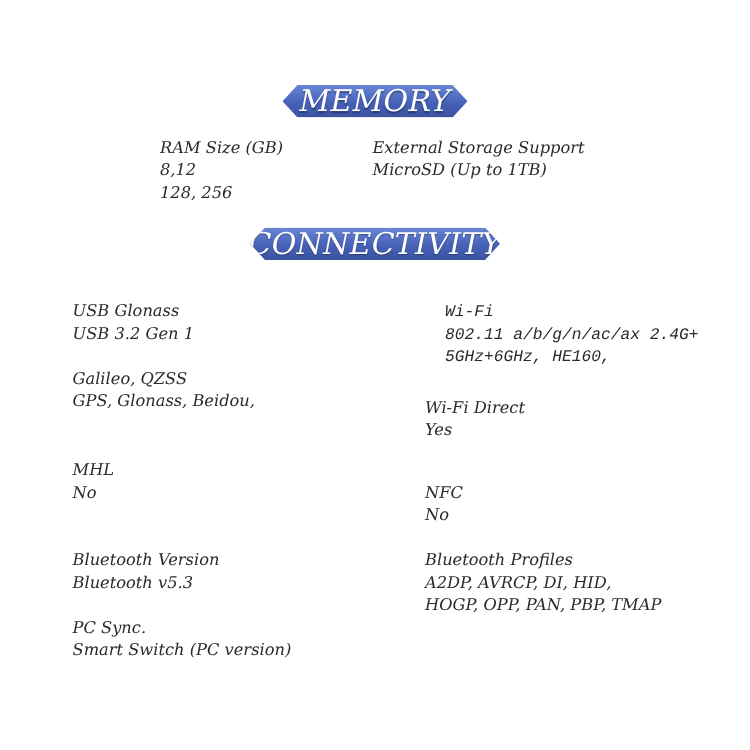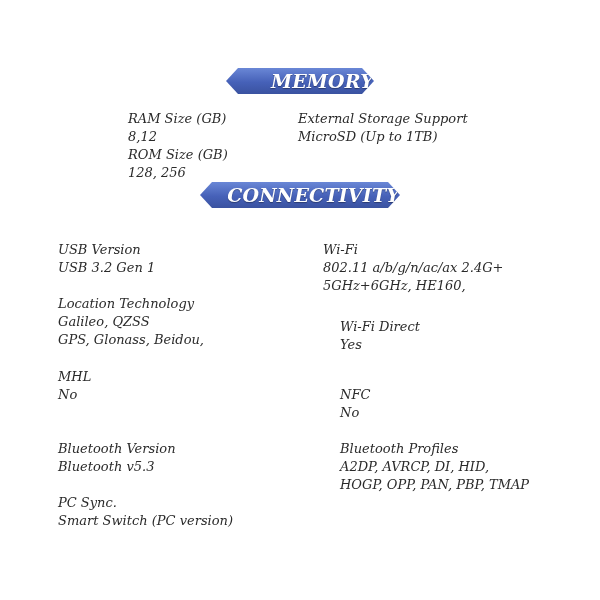--- a/index.html
+++ b/index.html
@@ -1,72 +1,70 @@
 <!DOCTYPE html>
 <html><head>
 <meta charset="utf-8">
 <style>
   html, body { margin:0; padding:0; }
   body { width:600px; height:600px; background:#ffffff; position:relative; overflow:hidden;
          font-family:"DejaVu Serif", serif; color:#2a2a2a; }
-  .banner { position:absolute; height:26px; display:flex; align-items:center; justify-content:flex-end;
+  .banner { position:absolute; height:26px; display:flex; align-items:center; justify-content:center;
             background:linear-gradient(to bottom,#6a87d6 0%,#4661b8 55%,#3a52a0 100%);
             clip-path:polygon(12px 0, calc(100% - 12px) 0, 100% 50%, calc(100% - 12px) 100%, 12px 100%, 0 50%);
-            color:#fff; font-family:"DejaVu Serif", serif; font-style:italic; font-weight:bold; font-size:19px;
+            color:#fff; font-family:"DejaVu Serif", serif; font-style:italic; font-weight:normal; font-size:24px;
             letter-spacing:0.2px; text-shadow:0 1px 1px rgba(0,0,0,0.35); }
   .banner.memory { left:226px; top:68px; width:148px; }
   .banner.conn { left:200px; top:182px; width:200px; }
   .spec { position:absolute; font-style:italic; font-size:13px; line-height:18px; }
   .spec div { white-space:nowrap; }
 </style>
 </head>
 <body>
 
 <div class="banner memory">
   <span>MEMORY</span>
 </div>
 
 <div class="spec" style="left:128px; top:110px;">
   <div>RAM Size (GB)</div>
   <div>8,12</div>
-  <div>ROM Size (GB)</div>
   <div>128, 256</div>
 </div>
 <div class="spec" style="left:298px; top:110px;">
   <div>External Storage Support</div>
   <div>MicroSD (Up to 1TB)</div>
 </div>
 
 <div class="banner conn">
   <span>CONNECTIVITY</span>
 </div>
 
 <div class="spec" style="left:58px; top:241px;">
-  <div>USB Version</div>
+  <div>USB Glonass</div>
   <div>USB 3.2 Gen 1</div>
 </div>
 <div class="spec" style="left:58px; top:295px;">
-  <div>Location Technology</div>
   <div>Galileo, QZSS</div>
   <div>GPS, Glonass, Beidou,</div>
 </div>
 <div class="spec" style="left:58px; top:368px;">
   <div>MHL</div>
   <div>No</div>
 </div>
 <div class="spec" style="left:58px; top:440px;">
   <div>Bluetooth Version</div>
   <div>Bluetooth v5.3</div>
 </div>
 <div class="spec" style="left:58px; top:494px;">
   <div>PC Sync.</div>
   <div>Smart Switch (PC version)</div>
 </div>
 
-<div class="spec" style="left:323px; top:241px;">
+<div class="spec" style="left:356px; top:241px;font-family:Liberation Mono, monospace;">
   <div>Wi-Fi</div>
   <div>802.11 a/b/g/n/ac/ax 2.4G+</div>
   <div>5GHz+6GHz, HE160,</div>
 </div>
 <div class="spec" style="left:340px; top:318px;">
   <div>Wi-Fi Direct</div>
   <div>Yes</div>
 </div>
 <div class="spec" style="left:340px; top:386px;">
   <div>NFC</div>

